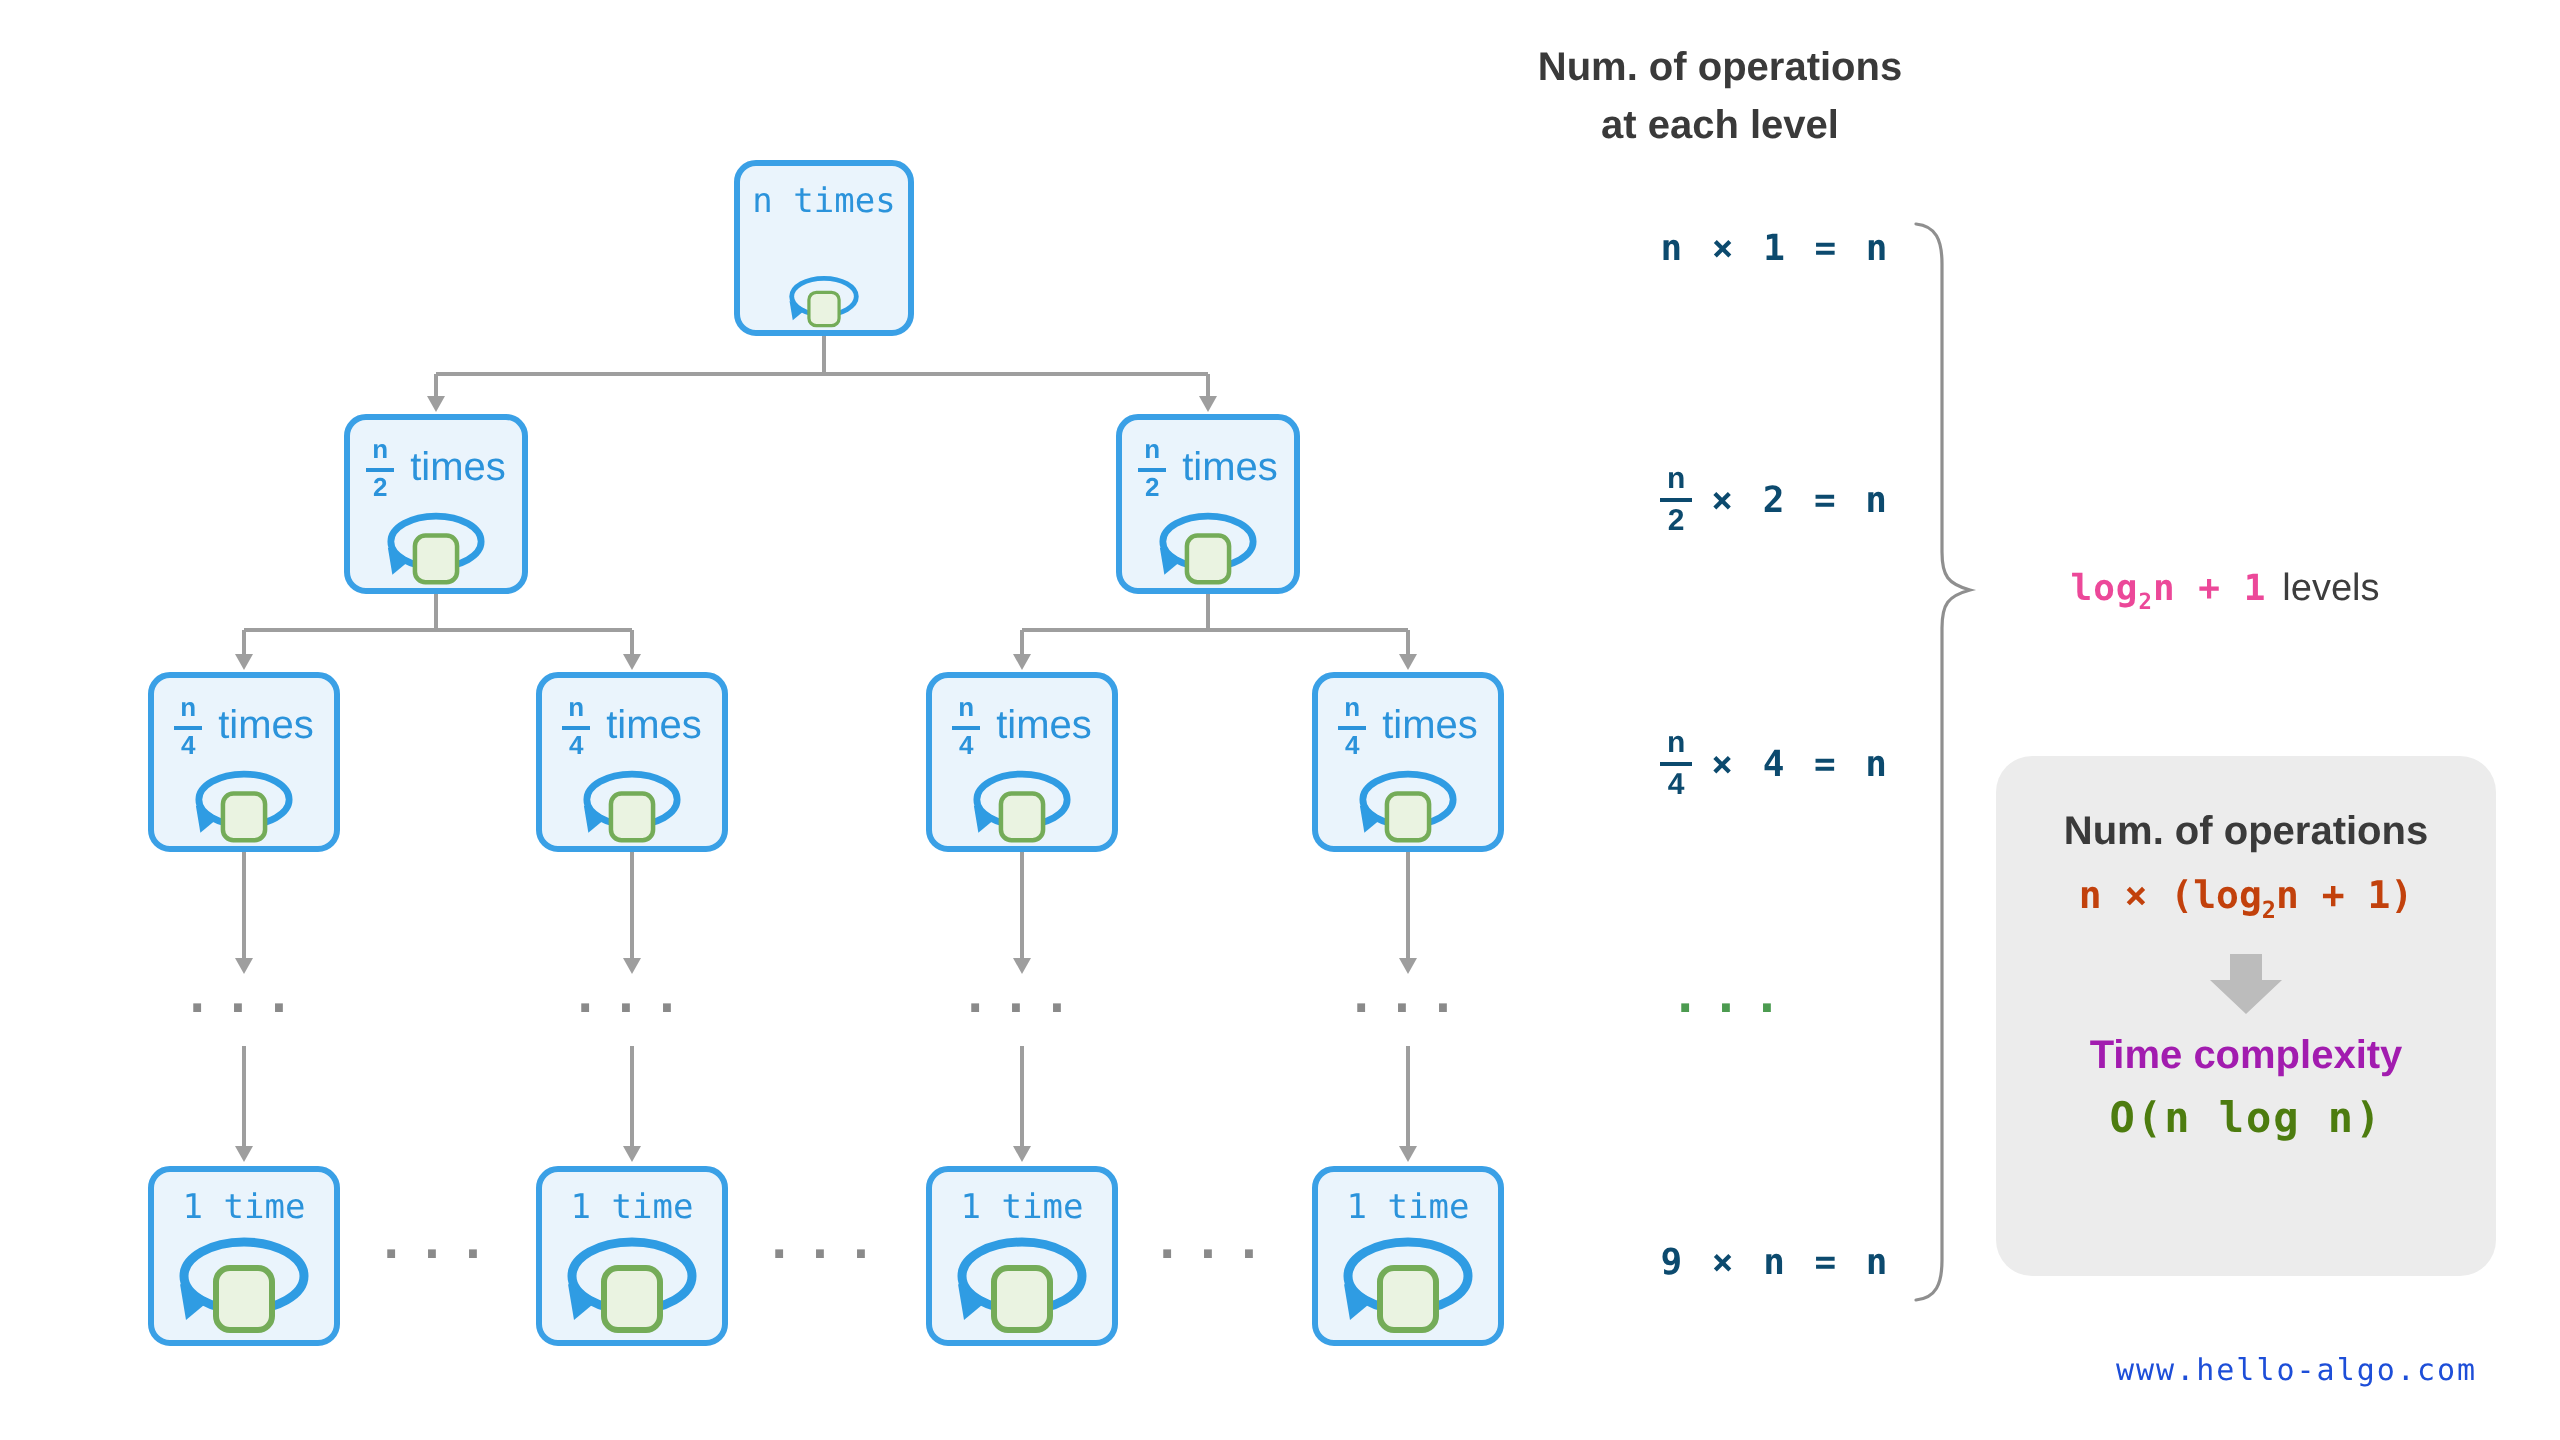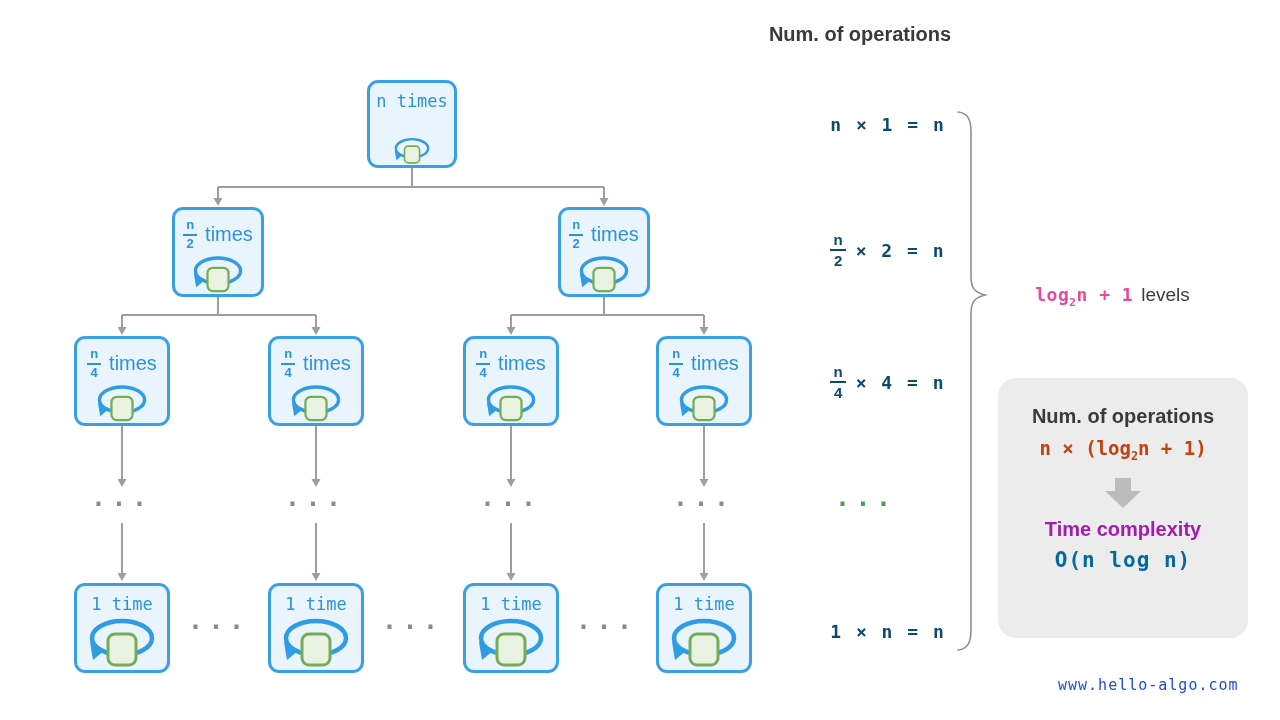--- a/index.html
+++ b/index.html
@@ -43,21 +43,21 @@
   sub { font-size:0.62em; }
 
   .panel { position:absolute; left:998px; top:378px; width:250px; height:260px; background:#ececec;
            border-radius:18px; display:flex; flex-direction:column; align-items:center; }
   .panel-title { margin-top:27px; font-size:20px; font-weight:700; color:#3a3a3a; }
   .panel-formula { margin-top:9px; font-family:"DejaVu Sans Mono", monospace; font-weight:700;
                    font-size:19px; color:#c2410c; }
   .panel-arrow { margin-top:15px; }
   .panel-subtitle { margin-top:10px; font-size:20px; font-weight:700; color:#a21caf; }
   .panel-complexity { margin-top:7px; font-family:"DejaVu Sans Mono", monospace; font-weight:700;
-                      font-size:21px; color:#0369a1; letter-spacing:1px; }
+                      font-size:21px; color:#4d7c0f; letter-spacing:1px; }
 
   .watermark { position:absolute; left:1058px; top:676px; font-family:"DejaVu Sans Mono", monospace;
                font-size:15px; color:#1d4ed8; letter-spacing:1px; }
 </style>
 </head>
 <body>
 
 <div class="canvas">
 
   <svg class="overlay" width="1280" height="720" viewBox="0 0 1280 720">
@@ -210,20 +210,21 @@
       <polygon points="4,25 19,33 7,43" fill="#2f9ce3"></polygon>
     </svg>
   </div>
 
   <div class="dots" style="left:184px; top:607px; width:70px;">...</div>
   <div class="dots" style="left:378px; top:607px; width:70px;">...</div>
   <div class="dots" style="left:572px; top:607px; width:70px;">...</div>
 
   <div class="col-header">
     <div>Num. of operations</div>
+    <div>at each level</div>
   </div>
 
   <div class="eq" style="top:110px; height:28px;">n × 1 = n</div>
 
   <div class="eq" style="top:224px; height:52px;">
     <span class="frac">
         <span class="num">n</span>
         <span class="den">2</span>
       </span>
     <span class="rest">× 2 = n</span>
@@ -232,21 +233,21 @@
   <div class="eq" style="top:356px; height:52px;">
     <span class="frac">
         <span class="num">n</span>
         <span class="den">4</span>
       </span>
     <span class="rest">× 4 = n</span>
   </div>
 
   <div class="dots green" style="left:826px; top:484px; width:80px;">...</div>
 
-  <div class="eq" style="top:617px; height:28px;">1 × n = n</div>
+  <div class="eq" style="top:617px; height:28px;">9 × n = n</div>
 
   <div class="note">
     <div>
       <span class="code-green"><span>log</span><sub>2</sub><span>n + 1</span></span><span>levels</span>
     </div>
   </div>
 
   <div class="panel">
     <div class="panel-title">Num. of operations</div>
     <div class="panel-formula"><span>n × (log</span><sub>2</sub><span>n + 1)</span></div>

